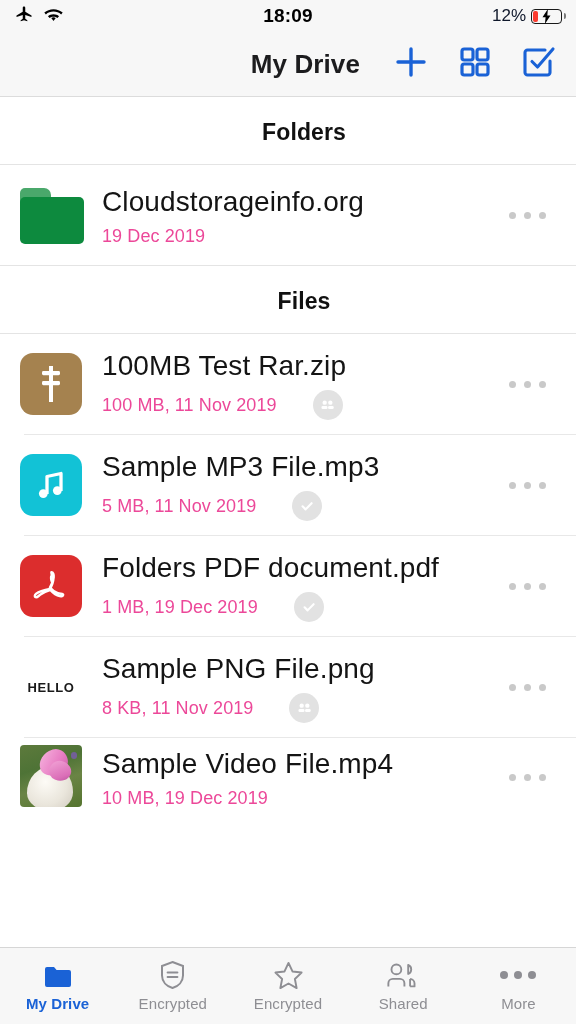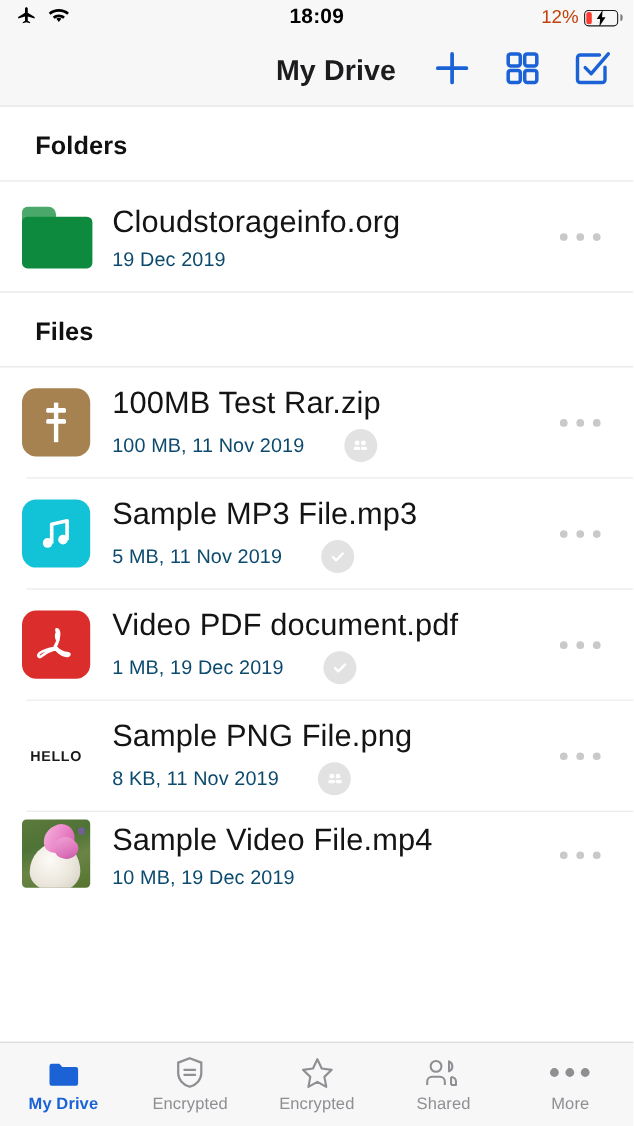--- a/index.html
+++ b/index.html
@@ -15,21 +15,21 @@
     height:32px; background:#f7f7f7; flex:0 0 32px;
     display:flex; align-items:center; padding:0 14px; position:relative;
   }
   .sb-left { display:flex; align-items:center; gap:9px; }
   .sb-center {
     position:absolute; left:0; right:0; text-align:center;
     font-size:19px; font-weight:600; color:#000; letter-spacing:.2px;
   }
   .sb-right {
     margin-left:auto; display:flex; align-items:center; gap:5px;
-    font-size:17px; font-weight:500; color:#c2410c; z-index:2;justify-content:center;
+    font-size:17px; font-weight:500; color:#0f172a; z-index:2;justify-content:center;
   }
   .battery { position:relative; width:31px; height:15px; }
   .battery .shell {
     position:absolute; inset:0; border:1.5px solid #000; border-radius:4px; opacity:.9;
   }
   .battery .cap {
     position:absolute; right:-3.5px; top:4.5px; width:2px; height:6px;
     background:#000; opacity:.5; border-radius:0 2px 2px 0;
   }
   .battery .fill {
@@ -48,38 +48,38 @@
     font-size:26px; font-weight:600; color:#1c1c1e; letter-spacing:.1px;
     margin-right:4px;
   }
   .nav-btn { display:flex; align-items:center; justify-content:center; cursor:pointer; }
 
   
   .content { flex:1 1 auto; overflow:hidden; background:#fff; position:relative; }
 
   .section-header {
     padding:22px 0 18px 32px;
-    font-size:23px; font-weight:700; color:#111; letter-spacing:.1px;
+    font-size:23px; font-weight:700; color:#111; letter-spacing:.1px;text-align:center;
   }
   .divider { height:1px; background:#e4e4e4; }
   .row-divider { height:1px; background:#e8e8e8; margin-left:24px; }
 
   .row {
     display:flex; align-items:center; height:100px; padding:0 24px 0 20px;
     position:relative; cursor:pointer;
   }
   .row-ic { flex:0 0 64px; height:64px; margin-right:18px; position:relative; }
   .row-text { flex:1 1 auto; min-width:0; }
   .row-title {
     font-size:28px; color:#141414; line-height:1.25; letter-spacing:.1px;
     white-space:nowrap; overflow:hidden; text-overflow:ellipsis;
   }
   .row-sub-line { display:flex; align-items:center; margin-top:7px; }
   .row-sub {
-    font-size:18px; color:#0c4a6e; letter-spacing:.1px; white-space:nowrap;
+    font-size:18px; color:#ec4899; letter-spacing:.1px; white-space:nowrap;
   }
   .status-badge {
     width:30px; height:30px; border-radius:50%; background:#e2e2e2;
     margin-left:36px; flex:0 0 30px;
     display:flex; align-items:center; justify-content:center;
   }
   .overflow {
     flex:0 0 auto; display:flex; gap:8px; align-items:center;
     padding:18px 6px 18px 16px; cursor:pointer;
   }
@@ -316,21 +316,21 @@
 
     <div class="row">
       <div class="row-ic">
         <div class="tile tile-pdf">
           <svg width="38" height="38" viewBox="0 0 40 40">
             <path d="M20.4 5.5c1.9 0 2.6 2.4 2.4 5.1-.3 3.6-2.1 7.7-3.9 11 2.3 2.9 5.3 5 8.3 5.9 3 .9 5.6.4 5.6 1.8 0 1.2-1.7 1.8-3.6 1.4-3.4-.7-7-3.4-9.8-6.6-3.3 1.1-7.2 2.6-10 4.5-2.2 1.5-3.7 3.3-4.9 3.3-.9 0-1.5-.7-1.5-1.6 0-1.9 3.2-3.6 6.9-4.9 3-1 6.4-1.8 9-2.3 1.7-3.1 3.4-7.2 3.6-10.5.1-2.1-.3-3.3-1.2-3.3-.8 0-1.2.9-1.2 2.2 0 1.1.3 2.4.8 3.7.3-1.1.5-2.1.5-2.9z" fill="none" stroke="#fff" stroke-width="2.6" stroke-linejoin="round"></path>
           </svg>
         </div>
       </div>
       <div class="row-text">
-        <div class="row-title">Video PDF document.pdf</div>
+        <div class="row-title">Folders PDF document.pdf</div>
         <div class="row-sub-line">
           <div class="row-sub">1 MB, 19 Dec 2019</div>
           <div class="status-badge">
             <svg width="16" height="16" viewBox="0 0 18 18">
               <path d="M4 9.4l3.4 3.4L14.2 5.8" fill="none" stroke="#fff" stroke-width="2.4" stroke-linecap="round" stroke-linejoin="round"></path>
             </svg>
           </div>
         </div>
       </div>
       <div class="overflow">

